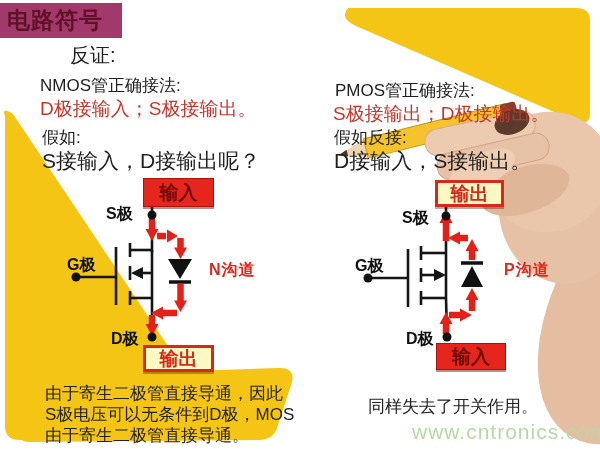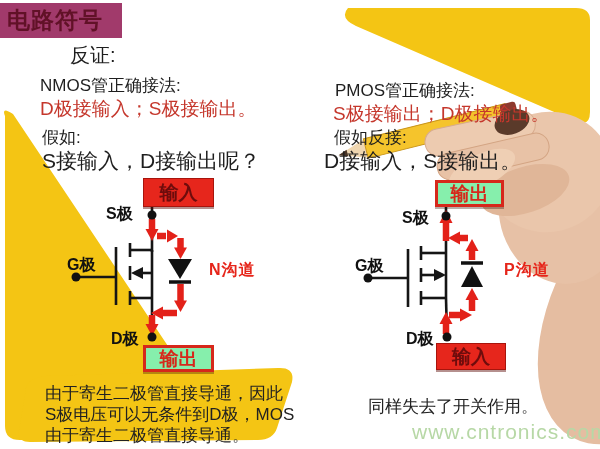--- a/index.html
+++ b/index.html
@@ -16,21 +16,21 @@
   .banner{
     position:absolute;left:0;top:3px;width:122px;height:35px;z-index:5;
     background:#a13a6b;color:#611127;font-weight:bold;font-size:23px;
     display:flex;align-items:center;padding-left:7px;box-sizing:border-box;letter-spacing:1px;
   }
   .badge{
     position:absolute;z-index:3;display:flex;align-items:center;justify-content:center;
     font-weight:bold;font-size:19px;box-sizing:border-box;
   }
   .badge-filled{background:#e6261c;color:#6e0c0c;border:1px solid #a8140c;box-shadow:0 2px 0 rgba(90,8,4,.45);}
-  .badge-outline{background:#86efac;color:#d6281b;border:3px solid #d6281b;box-shadow:0 2px 0 rgba(60,20,10,.35);}
+  .badge-outline{background:#fef9c3;color:#d6281b;border:3px solid #d6281b;box-shadow:0 2px 0 rgba(60,20,10,.35);}
   .pole{position:absolute;z-index:4;font-weight:bold;font-size:16px;color:#111;}
   .channel{position:absolute;z-index:4;font-weight:bold;font-size:16px;color:#e6251a;letter-spacing:1px;}
   .caption-line{position:absolute;white-space:nowrap;color:#222;font-size:17px;z-index:4;}
   .url{position:absolute;z-index:4;font-size:21px;color:#b7d8a6;letter-spacing:1px;}
 </style>
 </head>
 <body>
 
 <div class="slide">
 
@@ -145,21 +145,21 @@
 
   <div class="txt bold" style="left:70px;top:44px;font-size:20px;">反证:</div>
   <div class="txt z4" style="left:40px;top:76px;font-size:17px;">NMOS管正确接法:</div>
   <div class="txt z4 red" style="left:40px;top:98px;font-size:19px;">D极接输入；S极接输出。</div>
   <div class="txt z4" style="left:42px;top:128px;font-size:17px;">假如:</div>
   <div class="txt z4" style="left:42px;top:149px;font-size:21px;">S接输入，D接输出呢？</div>
 
   <div class="txt z4" style="left:335px;top:81px;font-size:17px;">PMOS管正确接法:</div>
   <div class="txt z4 red" style="left:333px;top:103px;font-size:19px;">S极接输出；D极接输出。</div>
   <div class="txt z4" style="left:334px;top:128px;font-size:17px;">假如反接:</div>
-  <div class="txt z4" style="left:324px;top:149px;font-size:21px;">D接输入，S接输出。</div>
+  <div class="txt z4" style="left:334px;top:149px;font-size:21px;">D接输入，S接输出。</div>
 
   <div class="badge badge-filled" style="left:143px;top:178px;width:71px;height:29px;">
       <span>输入</span>
     </div>
   <div class="badge badge-outline" style="left:143px;top:345px;width:71px;height:27px;">
       <span>输出</span>
     </div>
   <div class="badge badge-outline" style="left:435px;top:180px;width:69px;height:27px;">
       <span>输出</span>
     </div>

